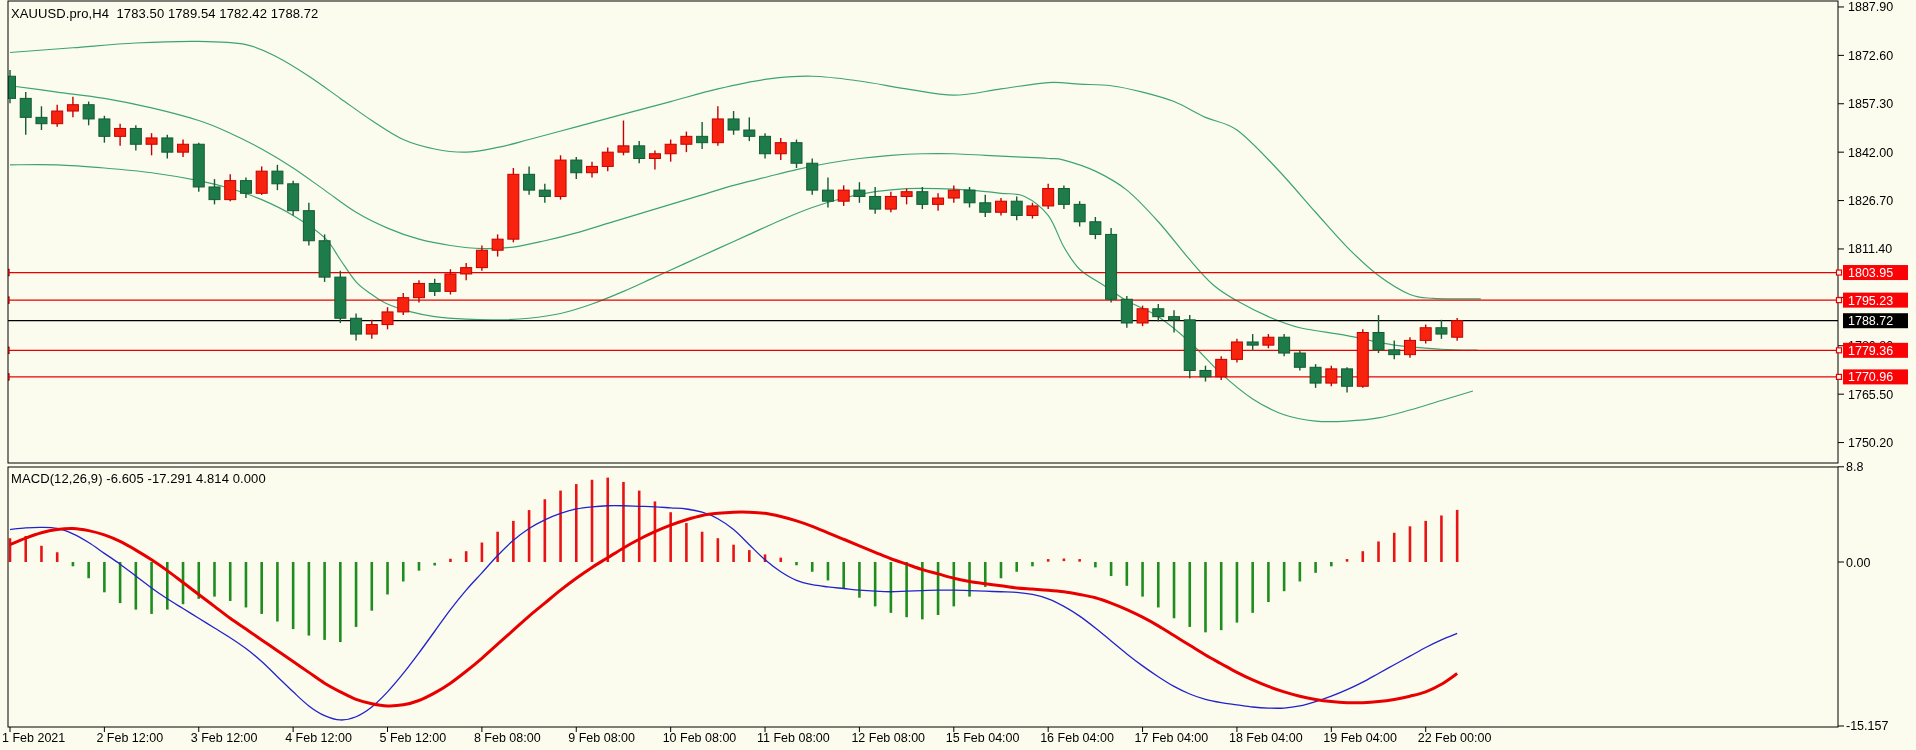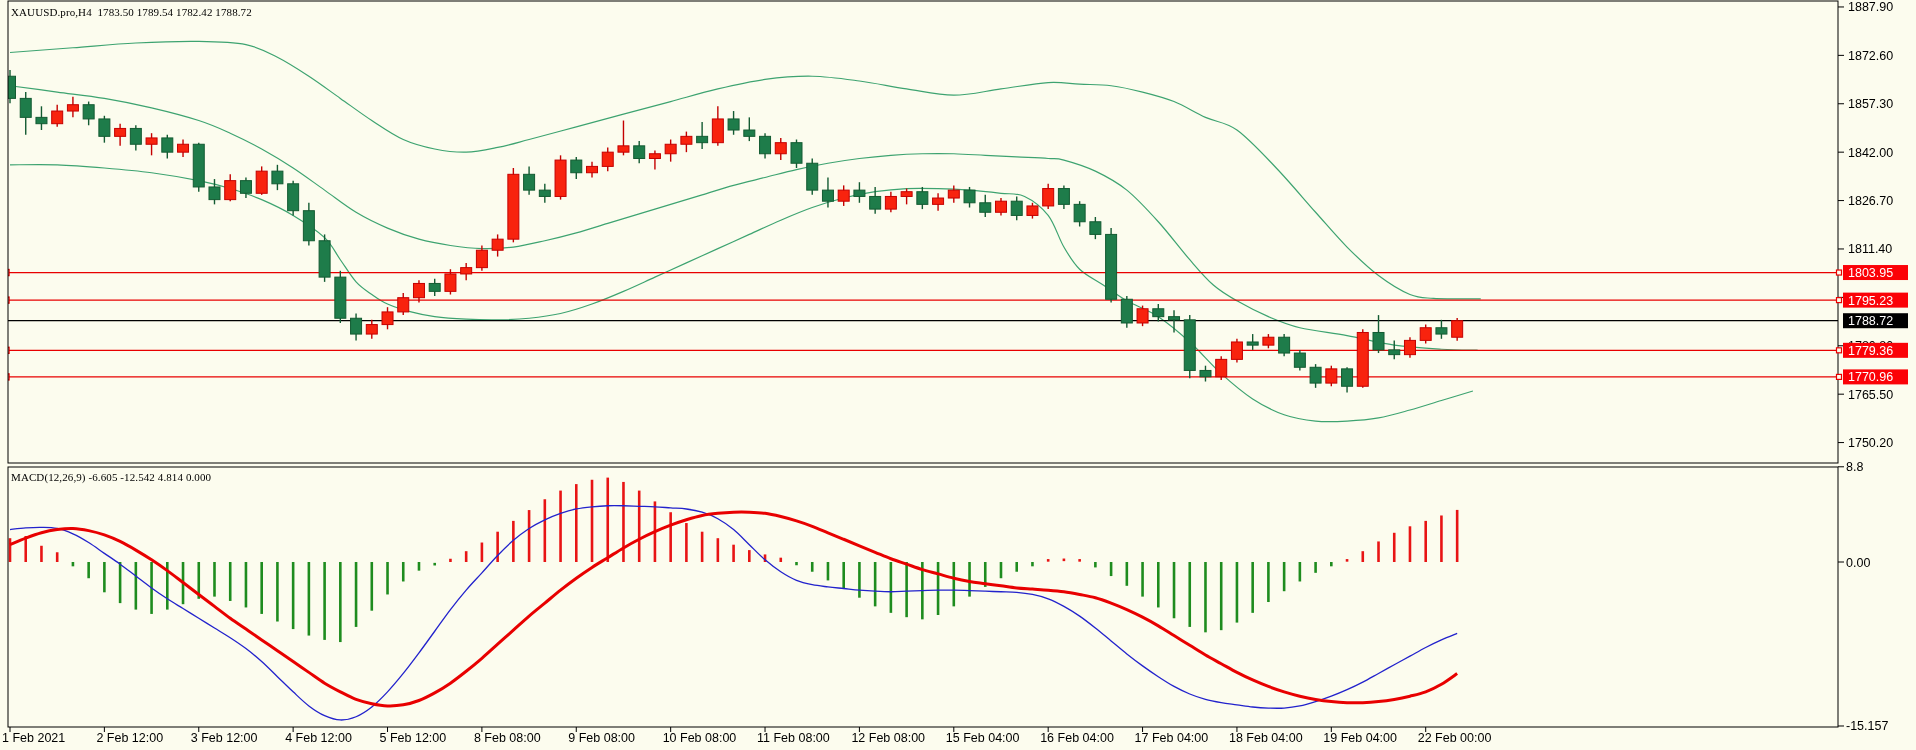--- a/index.html
+++ b/index.html
@@ -1,20 +1,20 @@
 <!DOCTYPE html>
 <html><head>
 <meta charset="utf-8">
 <style>
   html,body{margin:0;padding:0;background:#FCFCEE;width:1916px;height:750px;overflow:hidden;
     font-family:"Liberation Sans",sans-serif;}
   #stage{position:relative;width:1916px;height:750px;}
   svg{position:absolute;left:0;top:0;}
-  .overlay-label{position:absolute;color:#000;font-size:11px;letter-spacing:0.1px;
-    font-family:Liberation Serif, serif;white-space:pre;}
+  .overlay-label{position:absolute;color:#000;font-size:13px;letter-spacing:0.1px;
+    font-family:Liberation Sans, sans-serif;white-space:pre;}
   #chart-title{left:11px;top:6px;}
   #macd-label{left:11px;top:471px;}
 </style>
 </head>
 <body>
 
 <div id="stage">
   <svg id="chart-svg" width="1916" height="750">
       <rect x="0" y="0" width="1916" height="750" fill="#FCFCEE"></rect>
       <defs>
@@ -583,14 +583,14 @@
         <text x="1134.56" y="742" fill="#000000" font-size="12.5px" font-family="&quot;Liberation Sans&quot;,sans-serif">17 Feb 04:00</text>
         <line x1="1236.94" y1="727" x2="1236.94" y2="732" stroke="#000000" stroke-width="1"></line>
         <text x="1228.94" y="742" fill="#000000" font-size="12.5px" font-family="&quot;Liberation Sans&quot;,sans-serif">18 Feb 04:00</text>
         <line x1="1331.32" y1="727" x2="1331.32" y2="732" stroke="#000000" stroke-width="1"></line>
         <text x="1323.32" y="742" fill="#000000" font-size="12.5px" font-family="&quot;Liberation Sans&quot;,sans-serif">19 Feb 04:00</text>
         <line x1="1425.7" y1="727" x2="1425.7" y2="732" stroke="#000000" stroke-width="1"></line>
         <text x="1417.7" y="742" fill="#000000" font-size="12.5px" font-family="&quot;Liberation Sans&quot;,sans-serif">22 Feb 00:00</text>
       </g>
     </svg>
   <div id="chart-title" class="overlay-label">XAUUSD.pro,H4  1783.50 1789.54 1782.42 1788.72</div>
-  <div id="macd-label" class="overlay-label">MACD(12,26,9) -6.605 -12.542 4.814 0.000</div>
+  <div id="macd-label" class="overlay-label">MACD(12,26,9) -6.605 -17.291 4.814 0.000</div>
 </div>
 
 </body></html>

